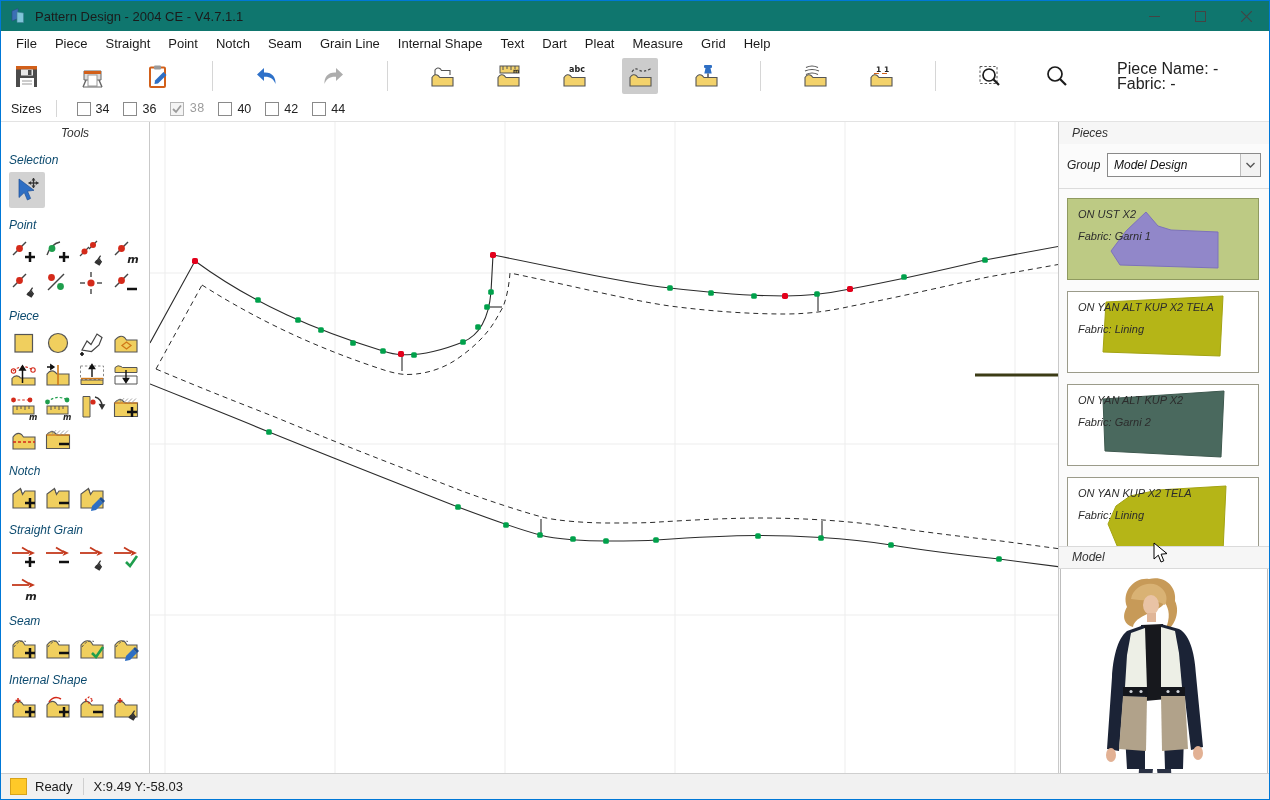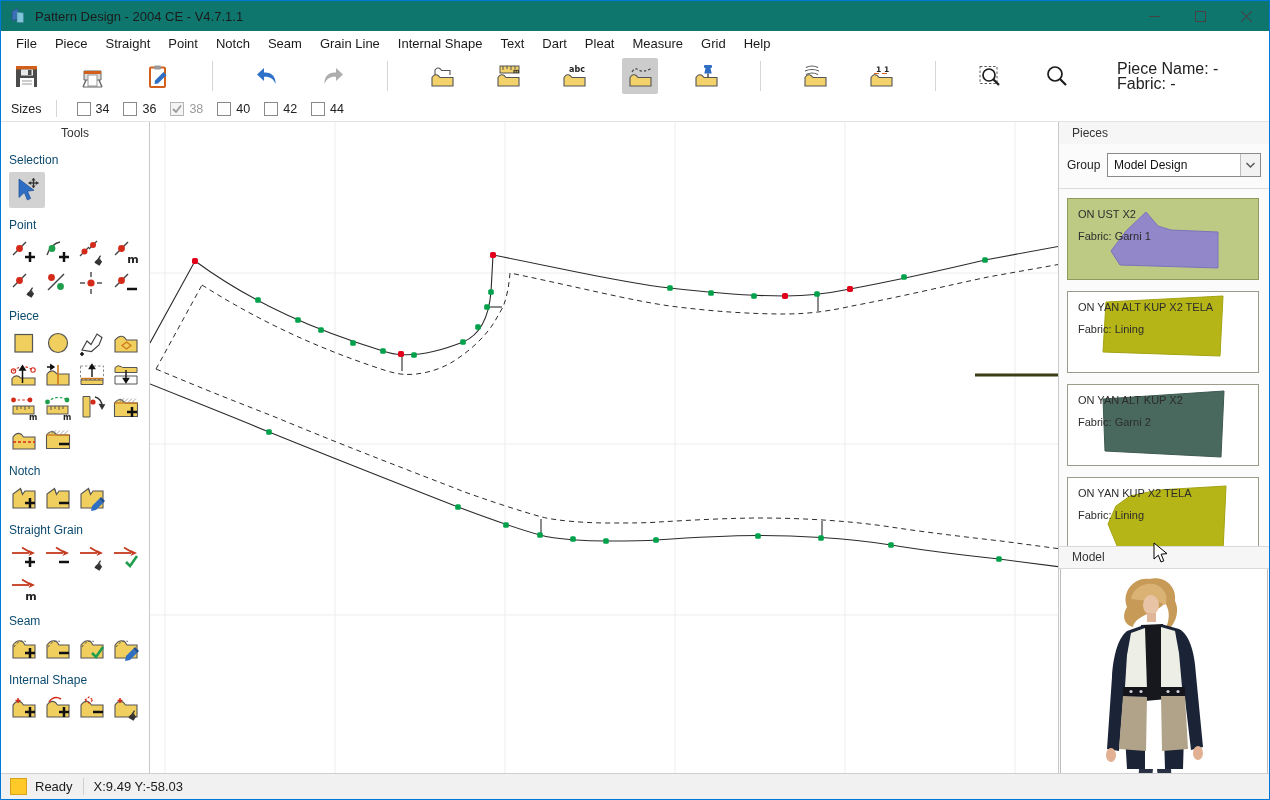--- a/index.html
+++ b/index.html
@@ -27,23 +27,23 @@
   .tsep{width:1px;height:30px;background:#d6d6d6;margin:0 7px;}
   .tb-textblock{margin-left:14px;font-size:16px;color:#222;line-height:15px;}
   
   .sizesbar{height:25px;display:flex;align-items:center;background:#fff;font-size:12.5px;color:#222;border-bottom:1px solid #e3e3e3;}
   .sizes-label{padding:0 14px 0 10px;}
   .ssep{width:1px;height:17px;background:#d6d6d6;margin-right:12px;}
   .sizeopt{display:flex;align-items:center;margin-right:14px;}
   .cbox{width:14px;height:14px;border:1px solid #8a8a8a;background:#fff;margin-right:5px;position:relative;box-sizing:border-box;}
   .sizeopt.disabled .cbox{border-color:#b4b4b4;background:#f4f4f4;}
   .cbox svg{position:absolute;left:0;top:0;}
-  .sizeopt.disabled .lbl{color:#9b9b9b;}
+  .sizeopt.disabled .lbl{color:#9b9b9b;font-family:Liberation Mono, monospace;}
   
-  .main{display:flex;height:655px;}
+  .main{display:flex;height:655px;font-style:italic;}
   .toolspanel{width:148px;flex:0 0 148px;border-right:1px solid #c9c9c9;overflow:hidden;background:#fff;}
   .tools-caption{height:22px;line-height:22px;text-align:center;font-size:12px;color:#333;}
   .sect-label{font-size:12px;color:#0c4a6e;padding:9px 0 4px 8px;}
   .tool-row{display:flex;padding-left:8px;}
   .toolbtn{width:30px;height:30px;margin:1px 4px 1px 0;display:flex;align-items:center;justify-content:center;border-radius:2px;}
   .toolbtn.selected{background:#d2d2d2;width:36px;height:36px;}
   
   .canvaswrap{flex:1 1 auto;position:relative;background:#fff;overflow:hidden;}
   .canvaswrap svg{position:absolute;left:0;top:0;}
   

